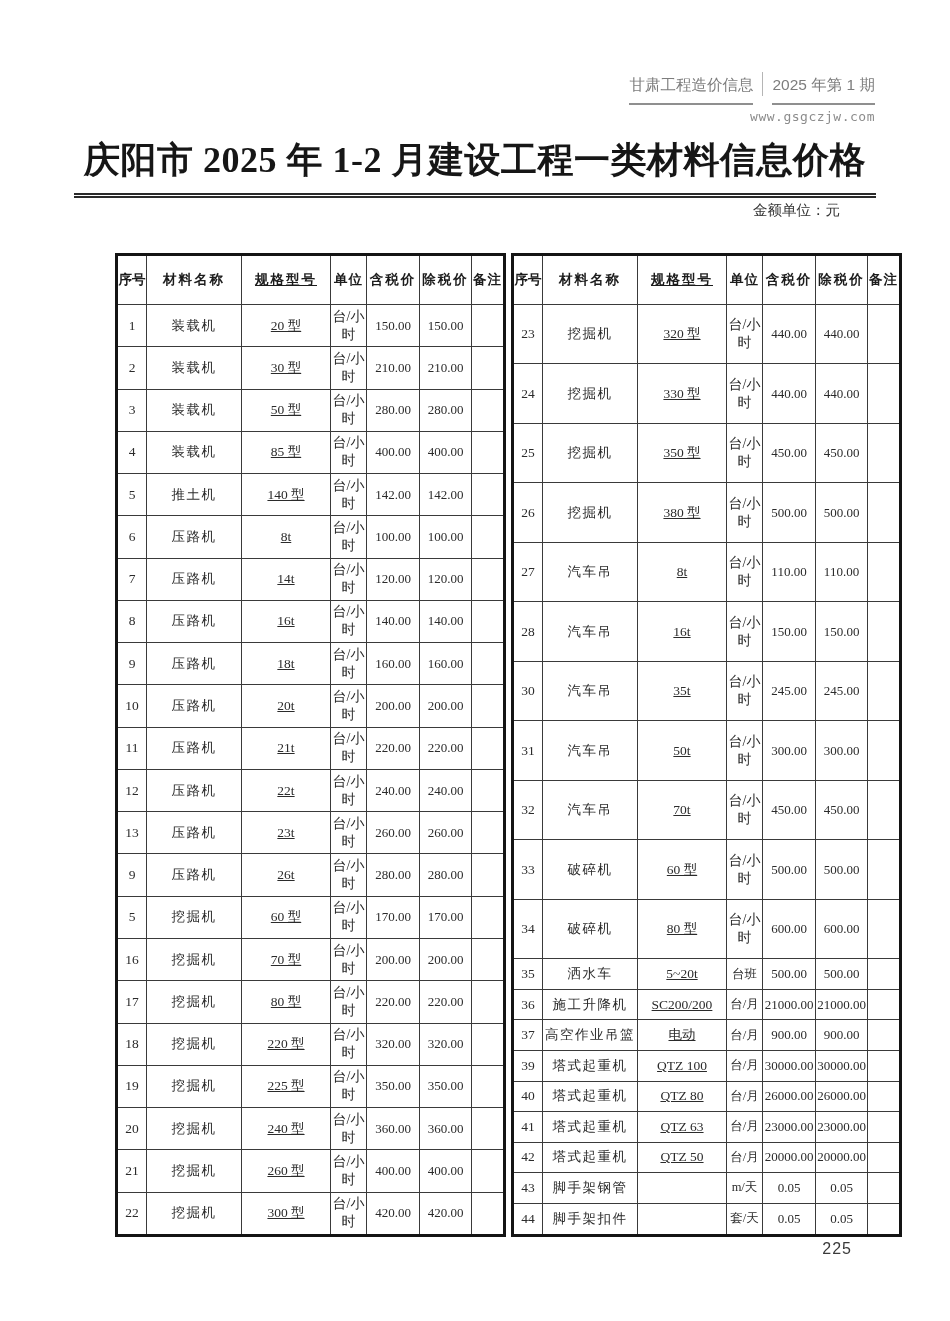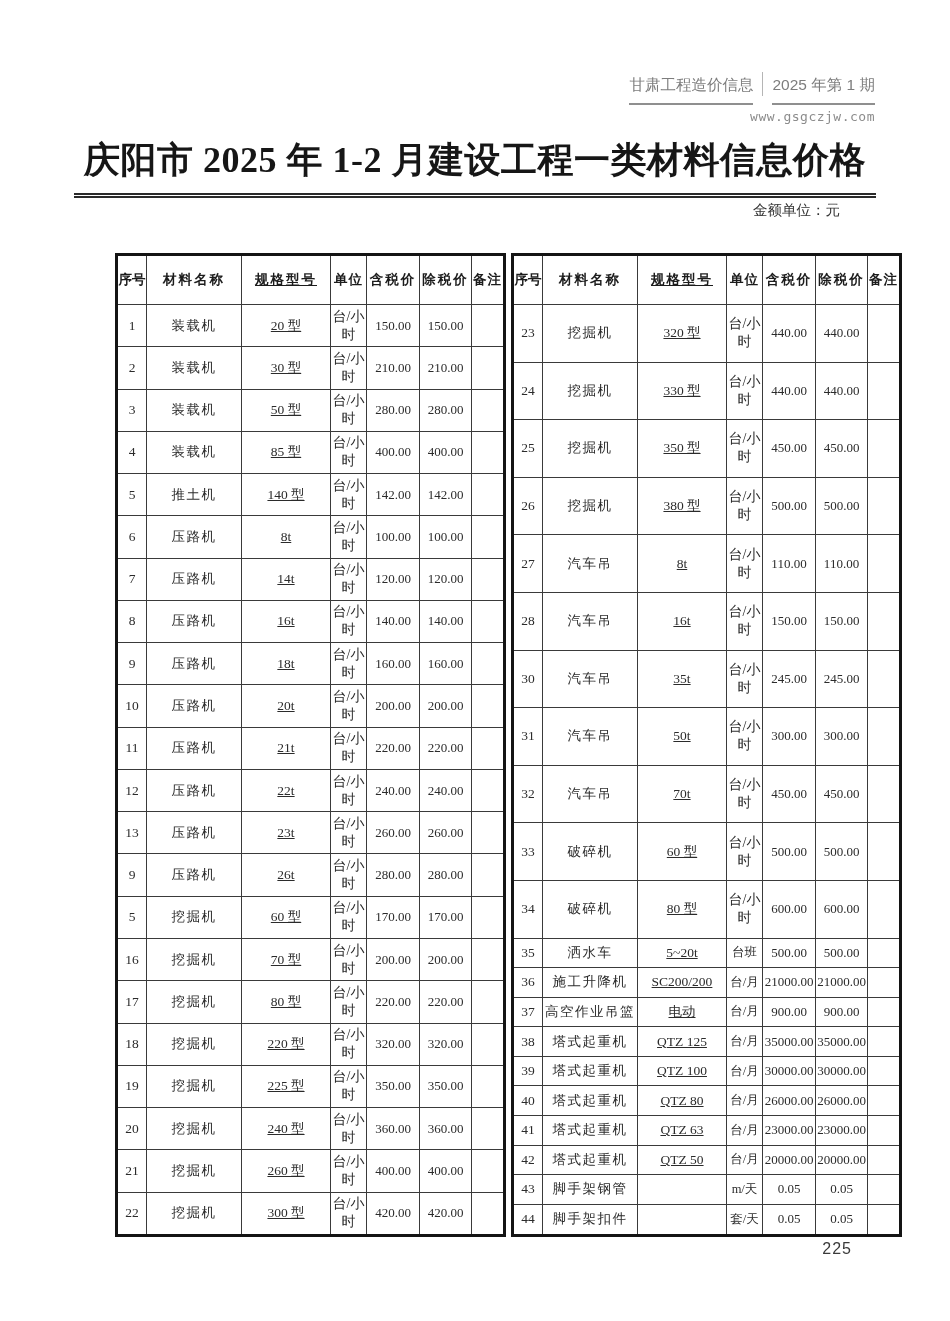--- a/index.html
+++ b/index.html
@@ -430,29 +430,20 @@
           <tr>
             <td class="c0">37</td>
             <td class="c1">高空作业吊篮</td>
             <td class="c2">电动</td>
             <td class="c3">台/月</td>
             <td class="c4">900.00</td>
             <td class="c5">900.00</td>
             <td class="c6"></td>
           </tr>
           <tr>
-            <td class="c0">38</td>
-            <td class="c1">塔式起重机</td>
-            <td class="c2">QTZ 125</td>
-            <td class="c3">台/月</td>
-            <td class="c4">35000.00</td>
-            <td class="c5">35000.00</td>
-            <td class="c6"></td>
-          </tr>
-          <tr>
             <td class="c0">39</td>
             <td class="c1">塔式起重机</td>
             <td class="c2">QTZ 100</td>
             <td class="c3">台/月</td>
             <td class="c4">30000.00</td>
             <td class="c5">30000.00</td>
             <td class="c6"></td>
           </tr>
           <tr>
             <td class="c0">40</td>

